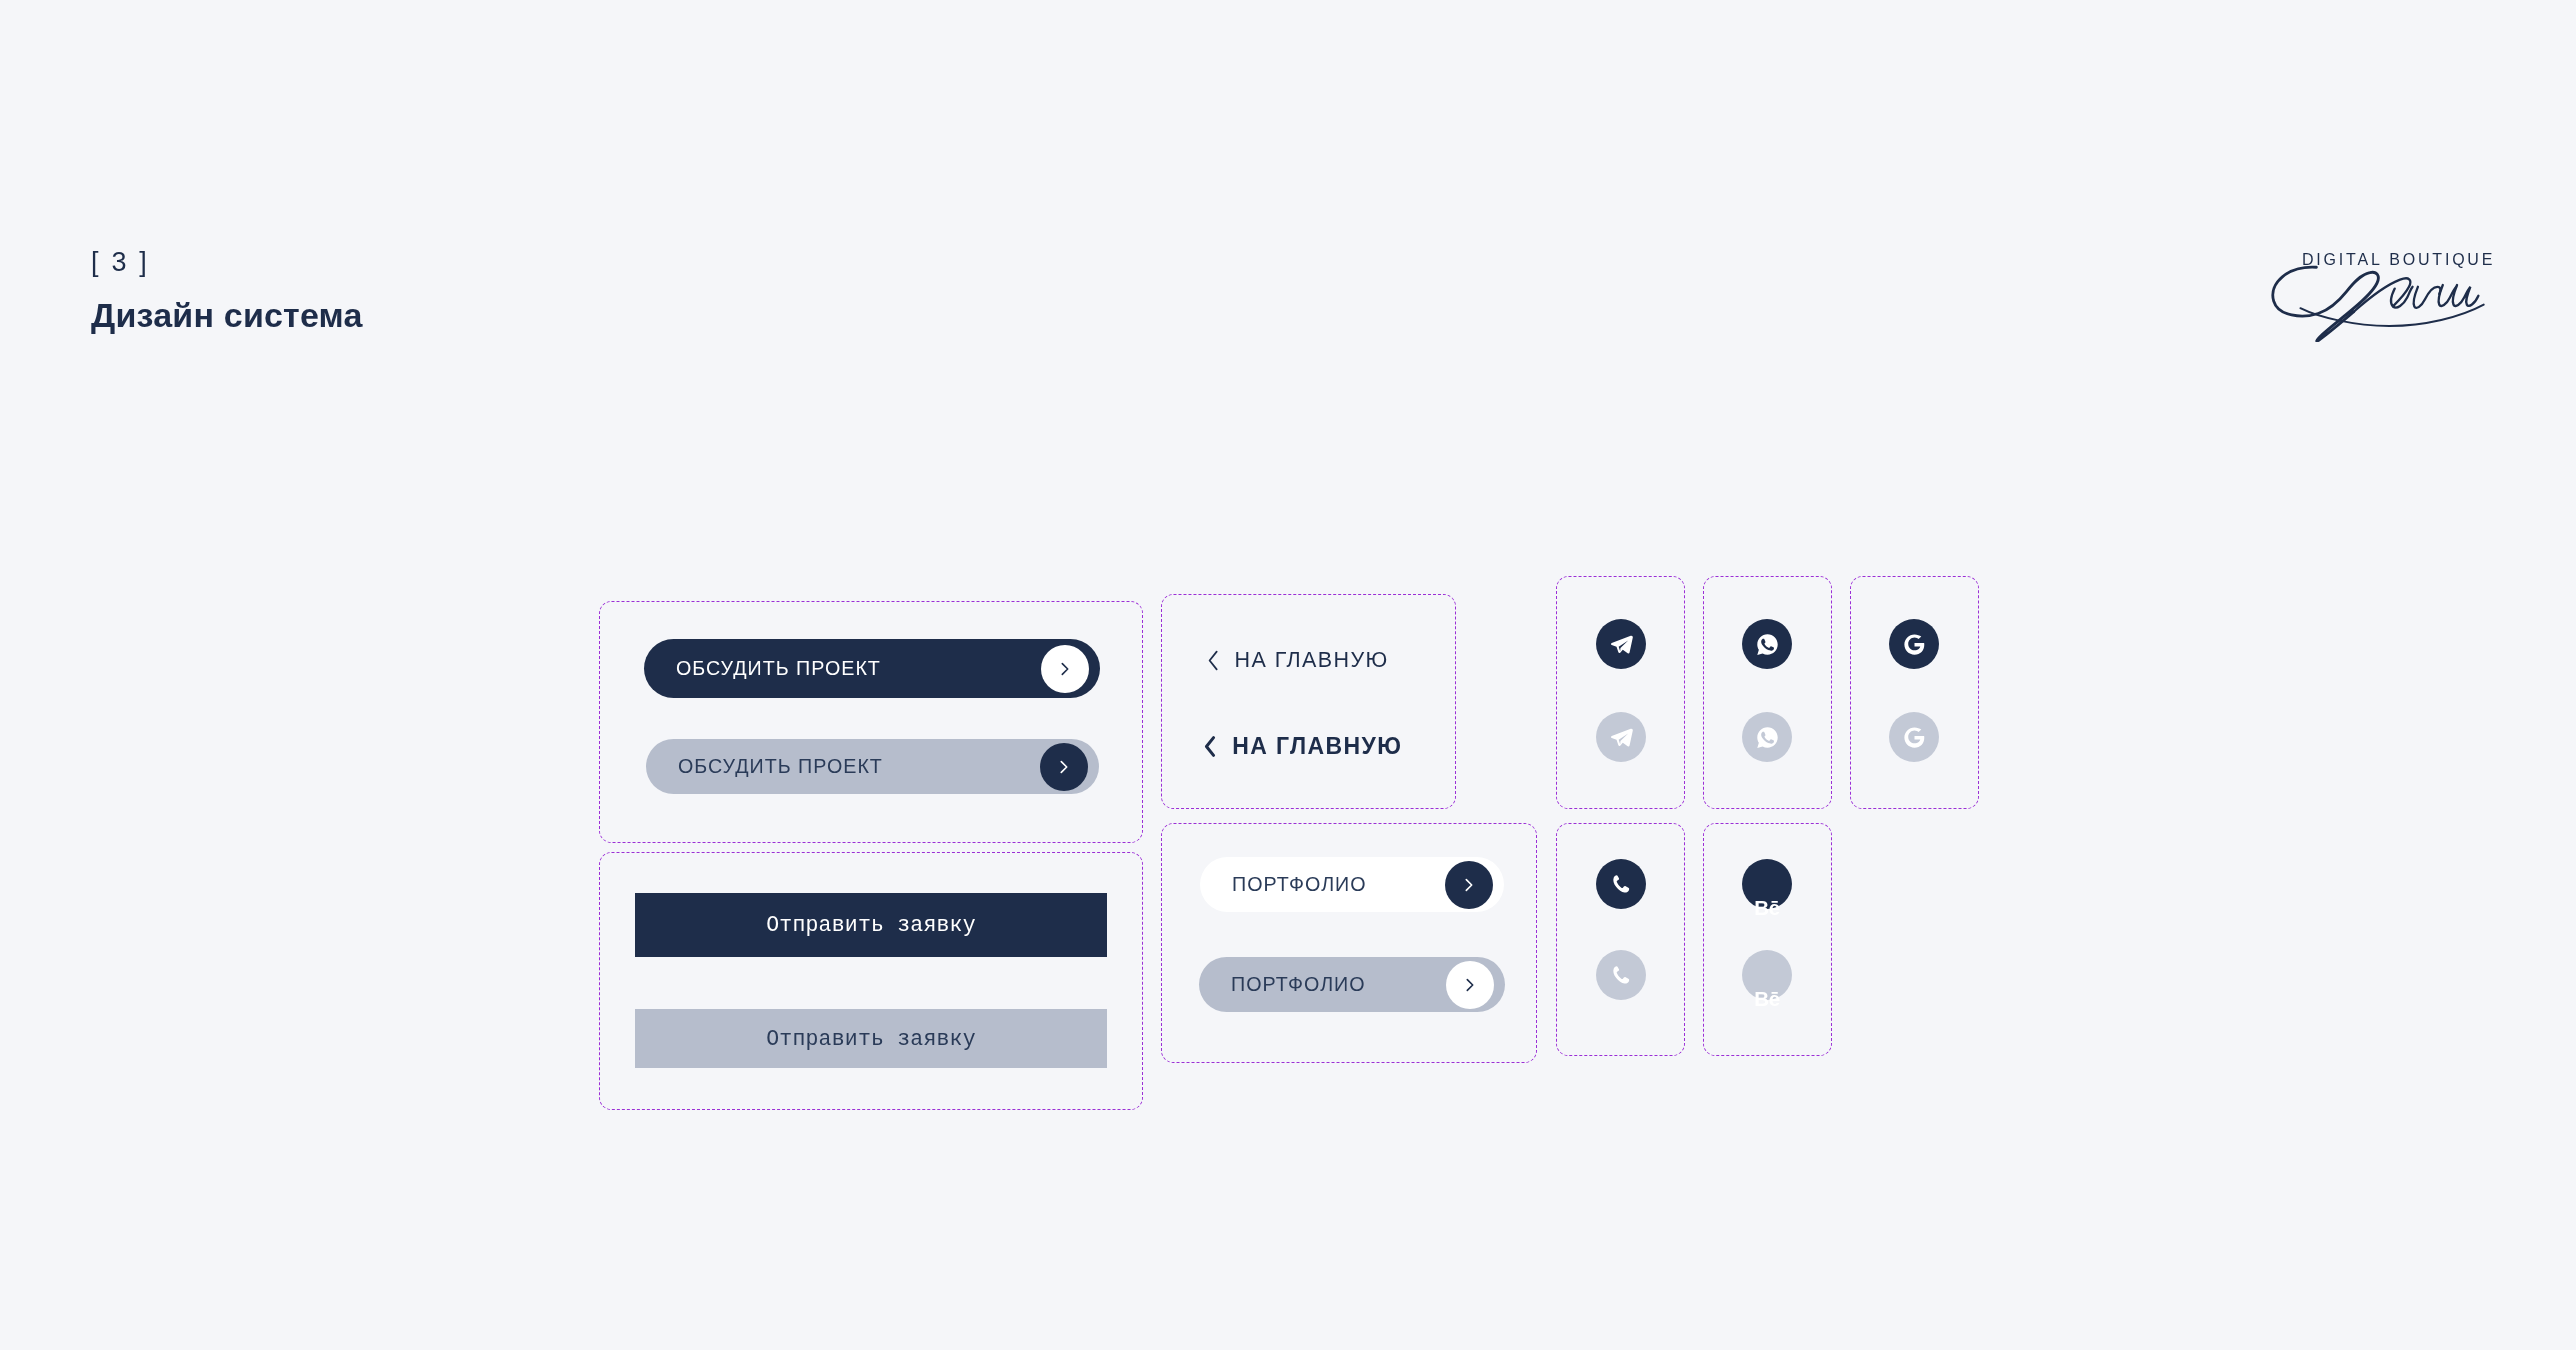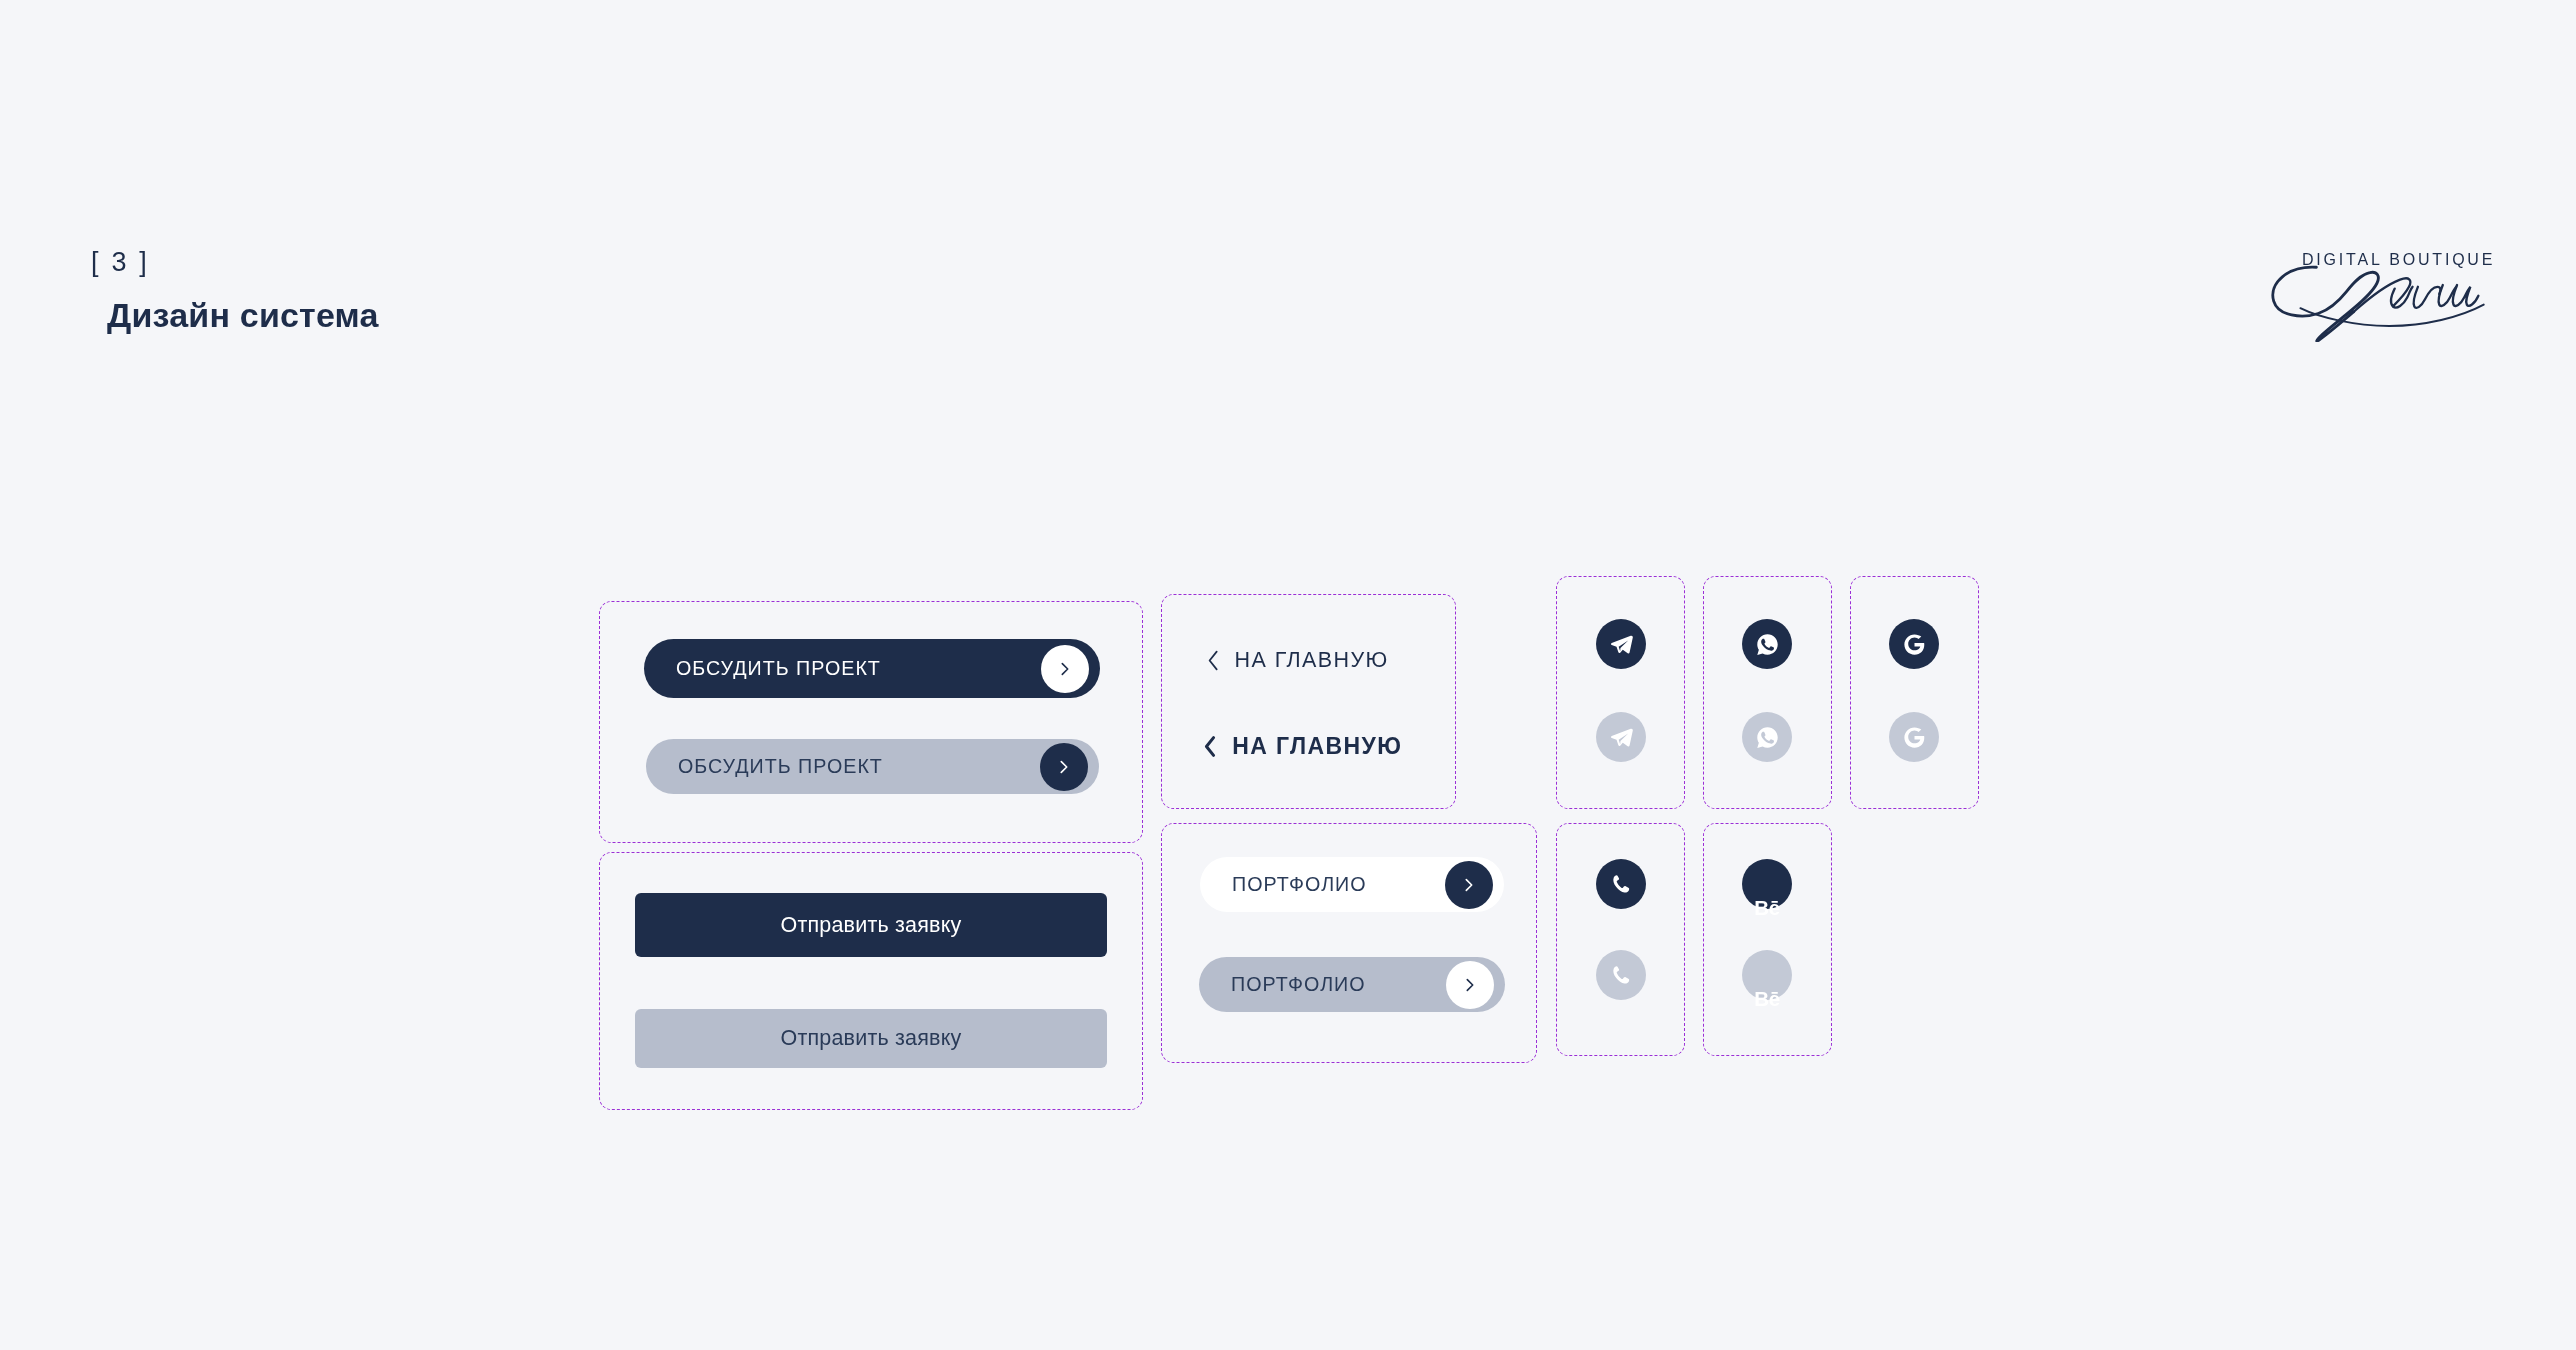--- a/index.html
+++ b/index.html
@@ -29,21 +29,20 @@
     font-weight: 400;
     line-height: 1.0;
     margin-bottom: 21.5px;
   }
   .slide-title {
     font-size: 34px;
     font-weight: 700;
     color: #1e2d4a;
     letter-spacing: 0.2px;
     line-height: 1.0;
-    margin-left: 16px;
   }
 
   
   .brand-logo {
     position: absolute;
     right: 79px;
     top: 246px;
     width: 233px;
     height: 103px;
   }
@@ -133,22 +132,22 @@
   .btn-portfolio-primary  { left: 1200px; top: 857px;  width: 304px; height: 55px; }
   .btn-portfolio-disabled { left: 1199px; top: 957px; width: 306px; height: 55px; }
 
   
   .block-btn {
     position: absolute;
     display: flex;
     align-items: center;
     justify-content: center;
     border: none;
-    border-radius: 6px;
-    font-family: Liberation Sans, sans-serif;
+    border-radius: 0;
+    font-family: Liberation Mono, monospace;
     font-size: 21.5px;
     letter-spacing: 0.2px;
     cursor: pointer;
     box-sizing: border-box;
   }
   .block-dark { background: #1e2d4a; color: #ffffff; }
   .block-gray { background: #b6bdcc; color: #2a3b58; }
   .btn-submit-primary  { left: 635px; top: 893px;  width: 472px; height: 64px; }
   .btn-submit-disabled { left: 635px; top: 1009px; width: 472px; height: 59px; }
 

